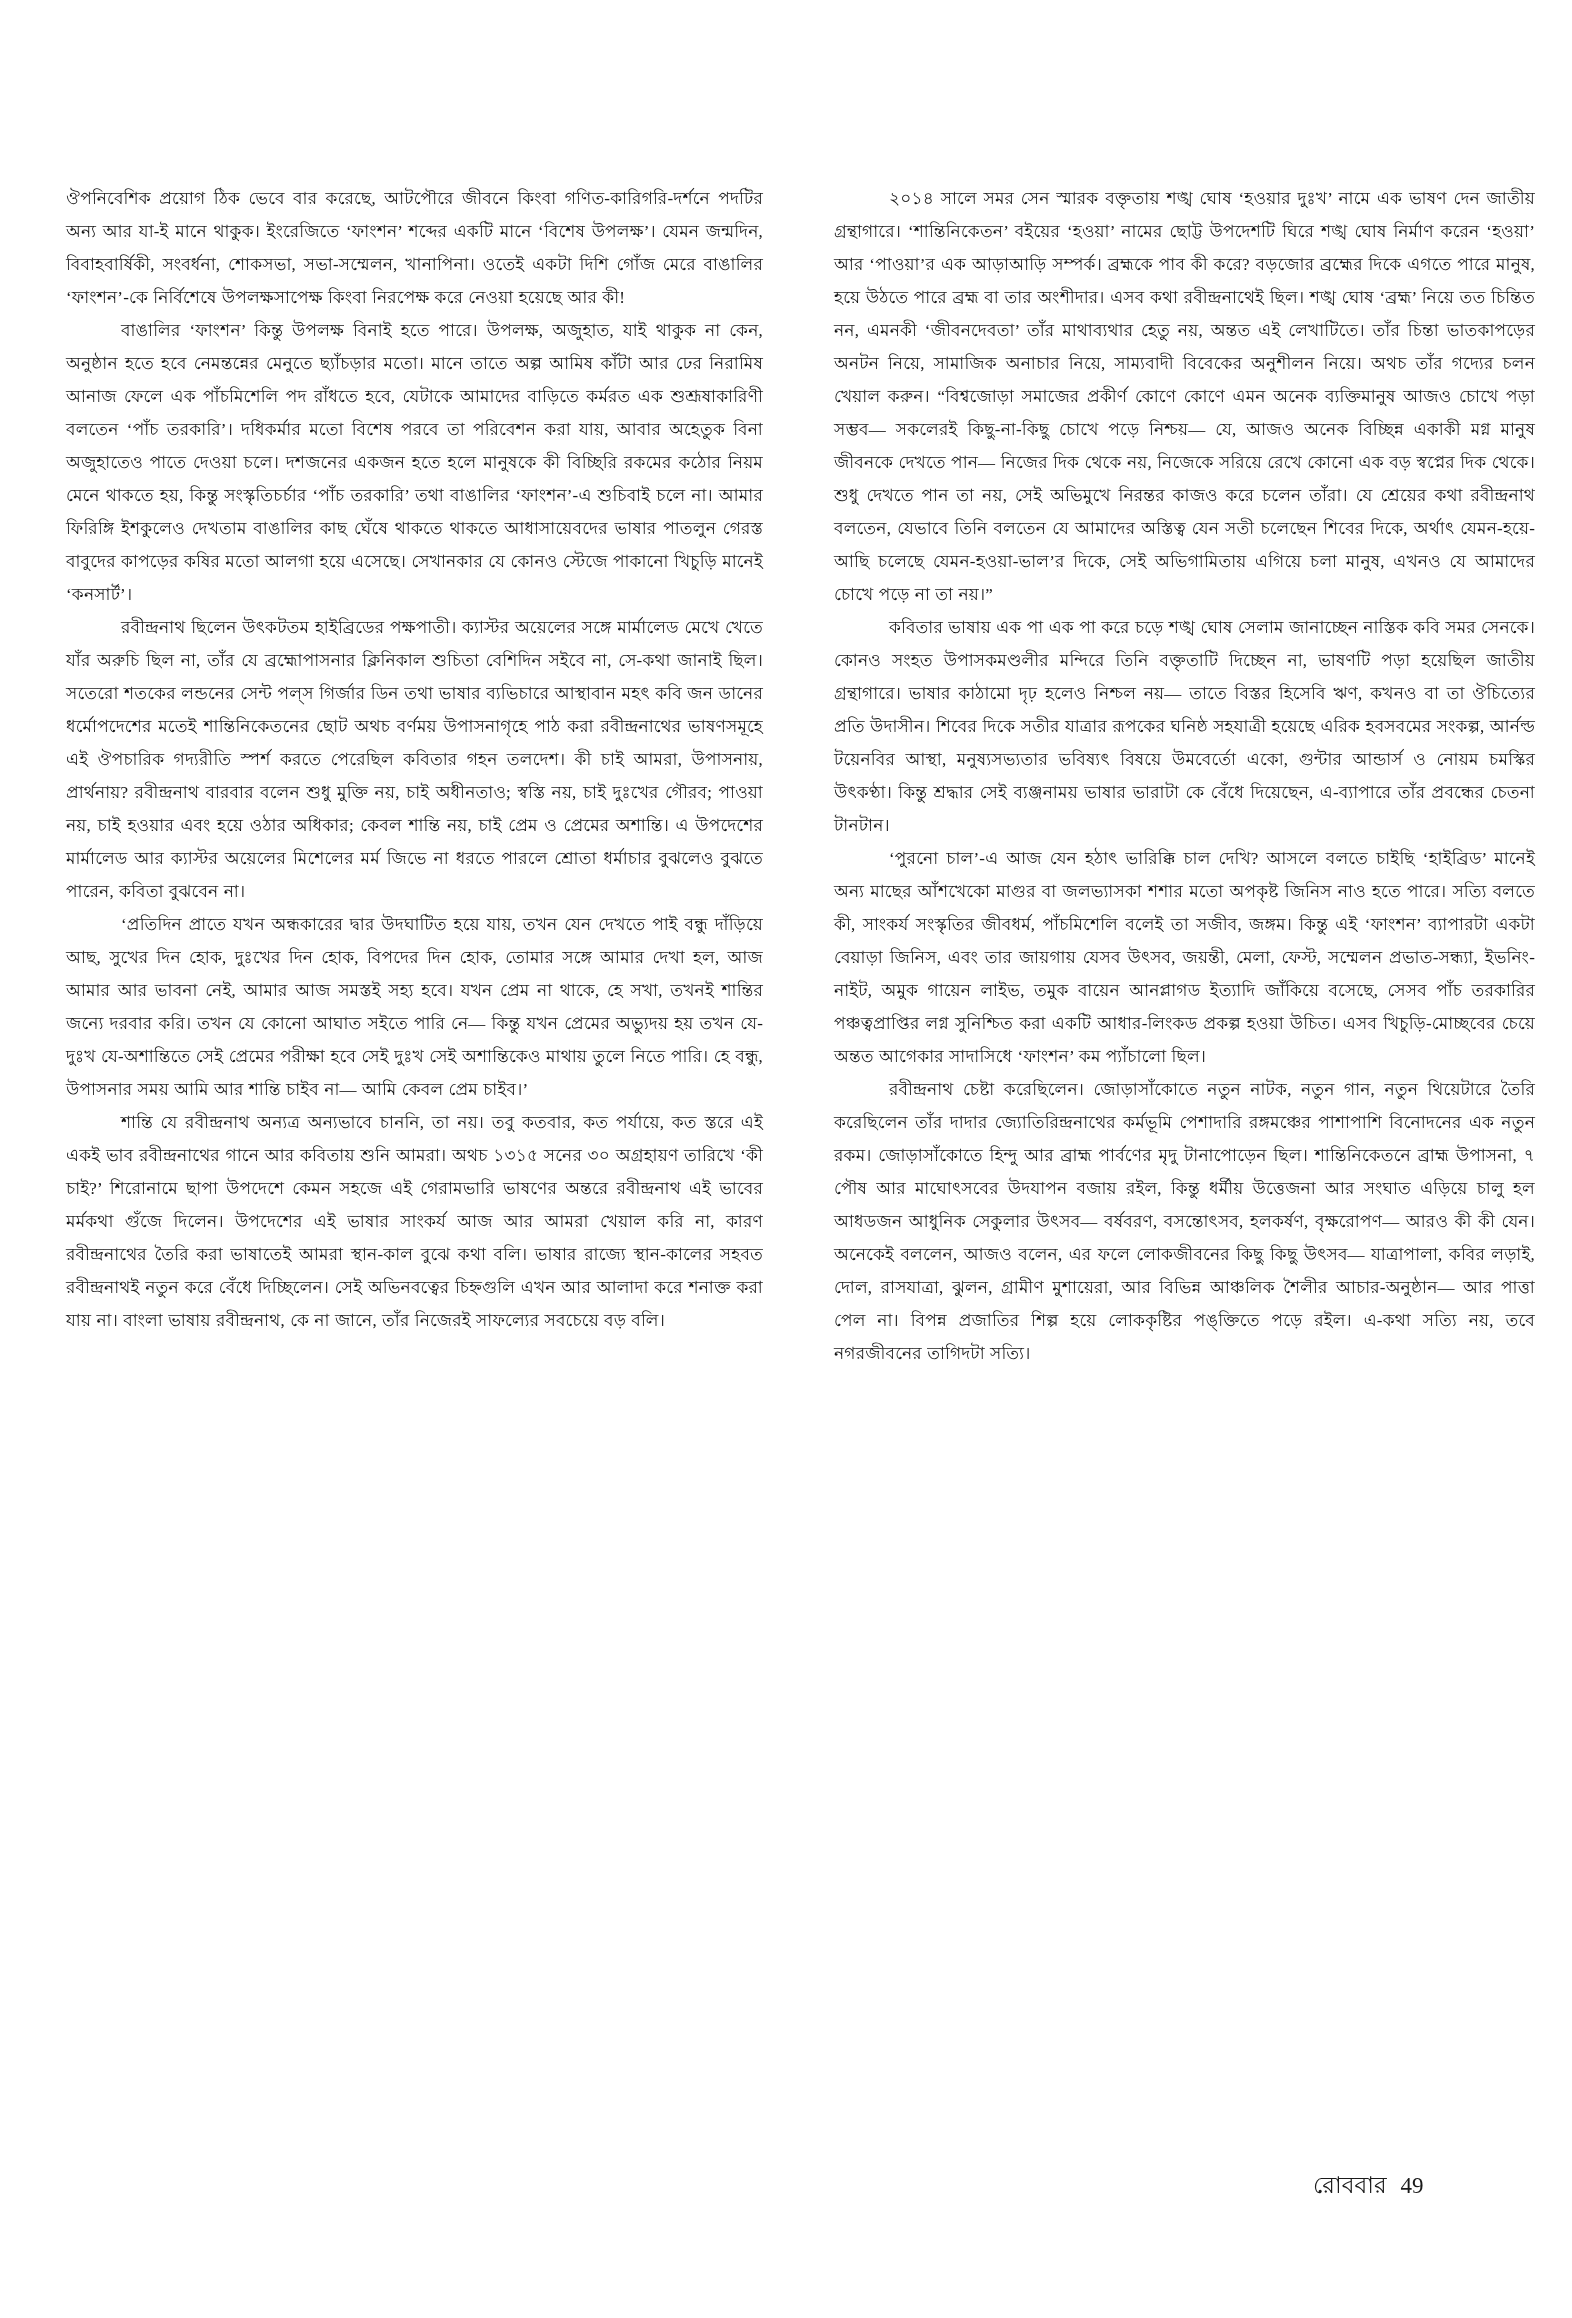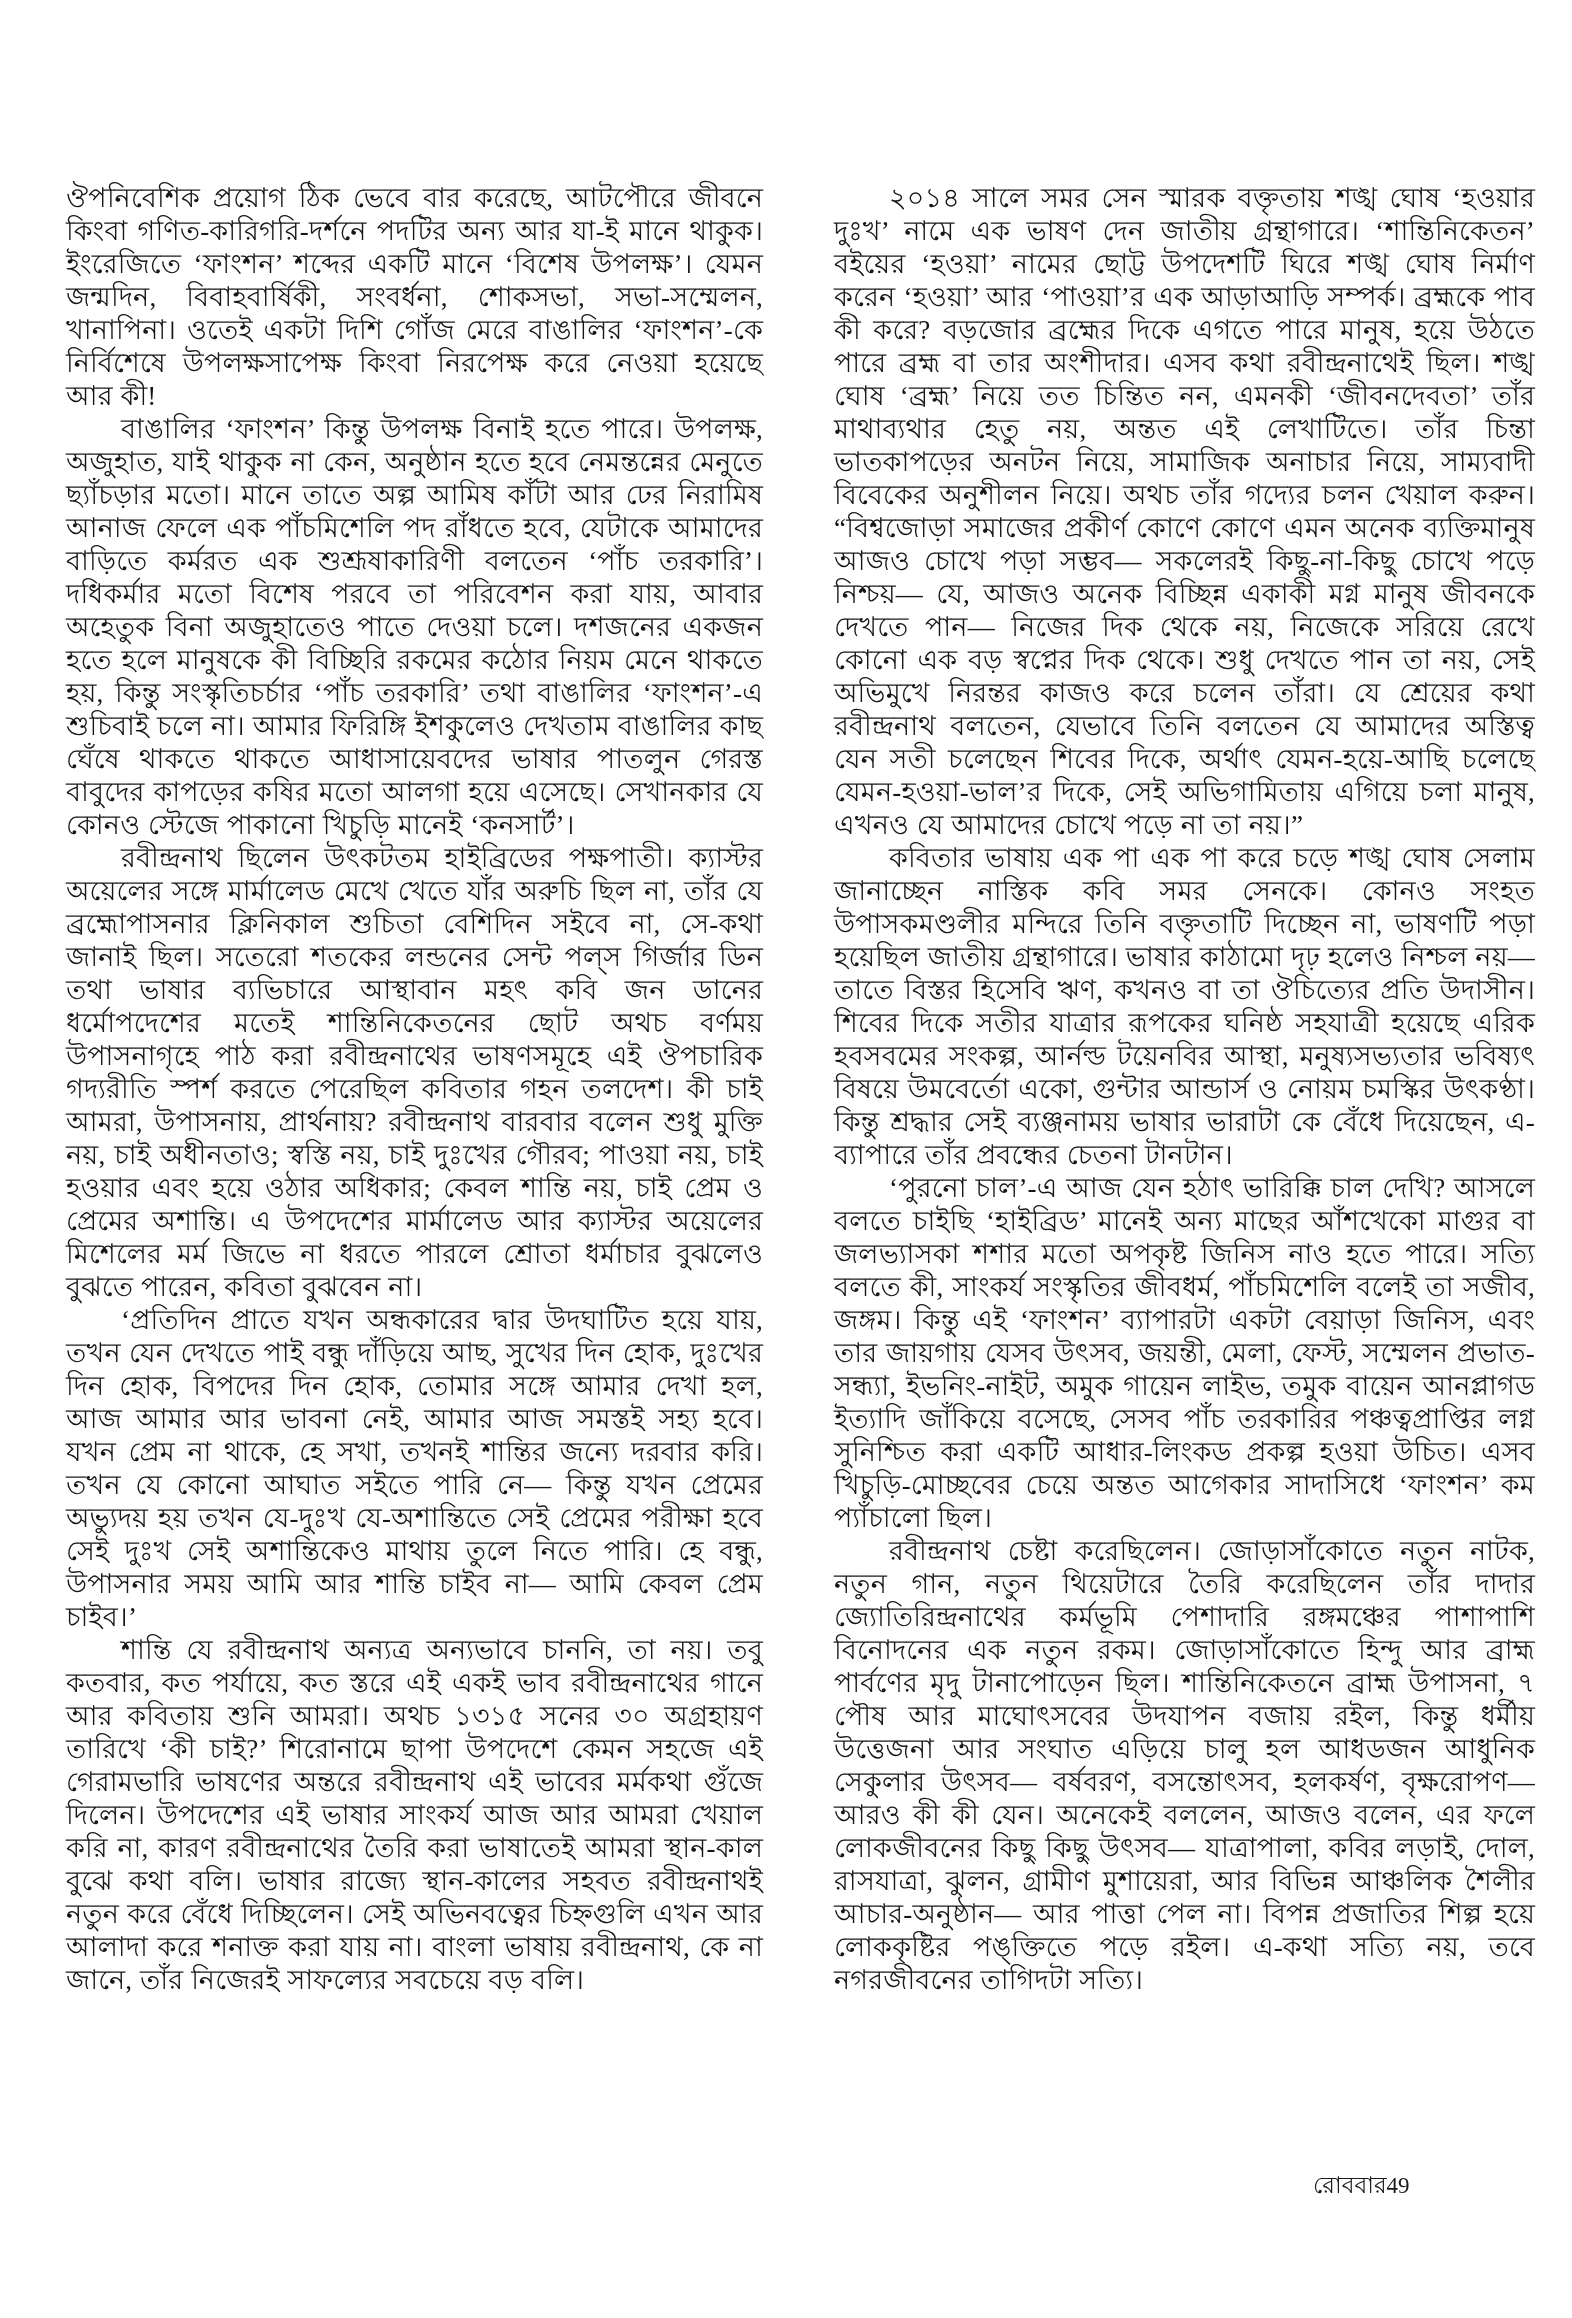--- a/index.html
+++ b/index.html
@@ -13,21 +13,21 @@
     height: 2319px;
     background: #ffffff;
     overflow: hidden;
     font-family: "Liberation Serif", "DejaVu Sans", serif;
     color: #161616;
   }
   .column {
     position: absolute;
     top: 182px;
     text-align: justify;
-    font-size: 27px;
+    font-size: 17px;
     line-height: 33px;
     letter-spacing: 0.2px;
     word-spacing: 0.8px;
   }
   .column-left {
     left: 66px;
     width: 697px;
   }
   .column-right {
     left: 834px;
@@ -44,20 +44,21 @@
   .footer {
     position: absolute;
     left: 1313px;
     top: 2172px;
     font-size: 23px;
     line-height: 28px;
     white-space: nowrap;
     color: #1a1a1a;
   }
   .footer .mag-name {
+    margin-right: 14px;
     text-align: right;
   }
 </style>
 </head>
 <body>
 
 <div class="page">
 
   <div class="column column-left">
     <p class="para first">ঔপনিবেশিক প্রয়োগ ঠিক ভেবে বার করেছে, আটপৌরে জীবনে কিংবা গণিত-কারিগরি-দর্শনে পদটির অন্য আর যা-ই মানে থাকুক। ইংরেজিতে ‘ফাংশন’ শব্দের একটি মানে ‘বিশেষ উপলক্ষ’। যেমন জন্মদিন, বিবাহবার্ষিকী, সংবর্ধনা, শোকসভা, সভা-সম্মেলন, খানাপিনা। ওতেই একটা দিশি গোঁজ মেরে বাঙালির ‘ফাংশন’-কে নির্বিশেষে উপলক্ষসাপেক্ষ কিংবা নিরপেক্ষ করে নেওয়া হয়েছে আর কী!</p>

